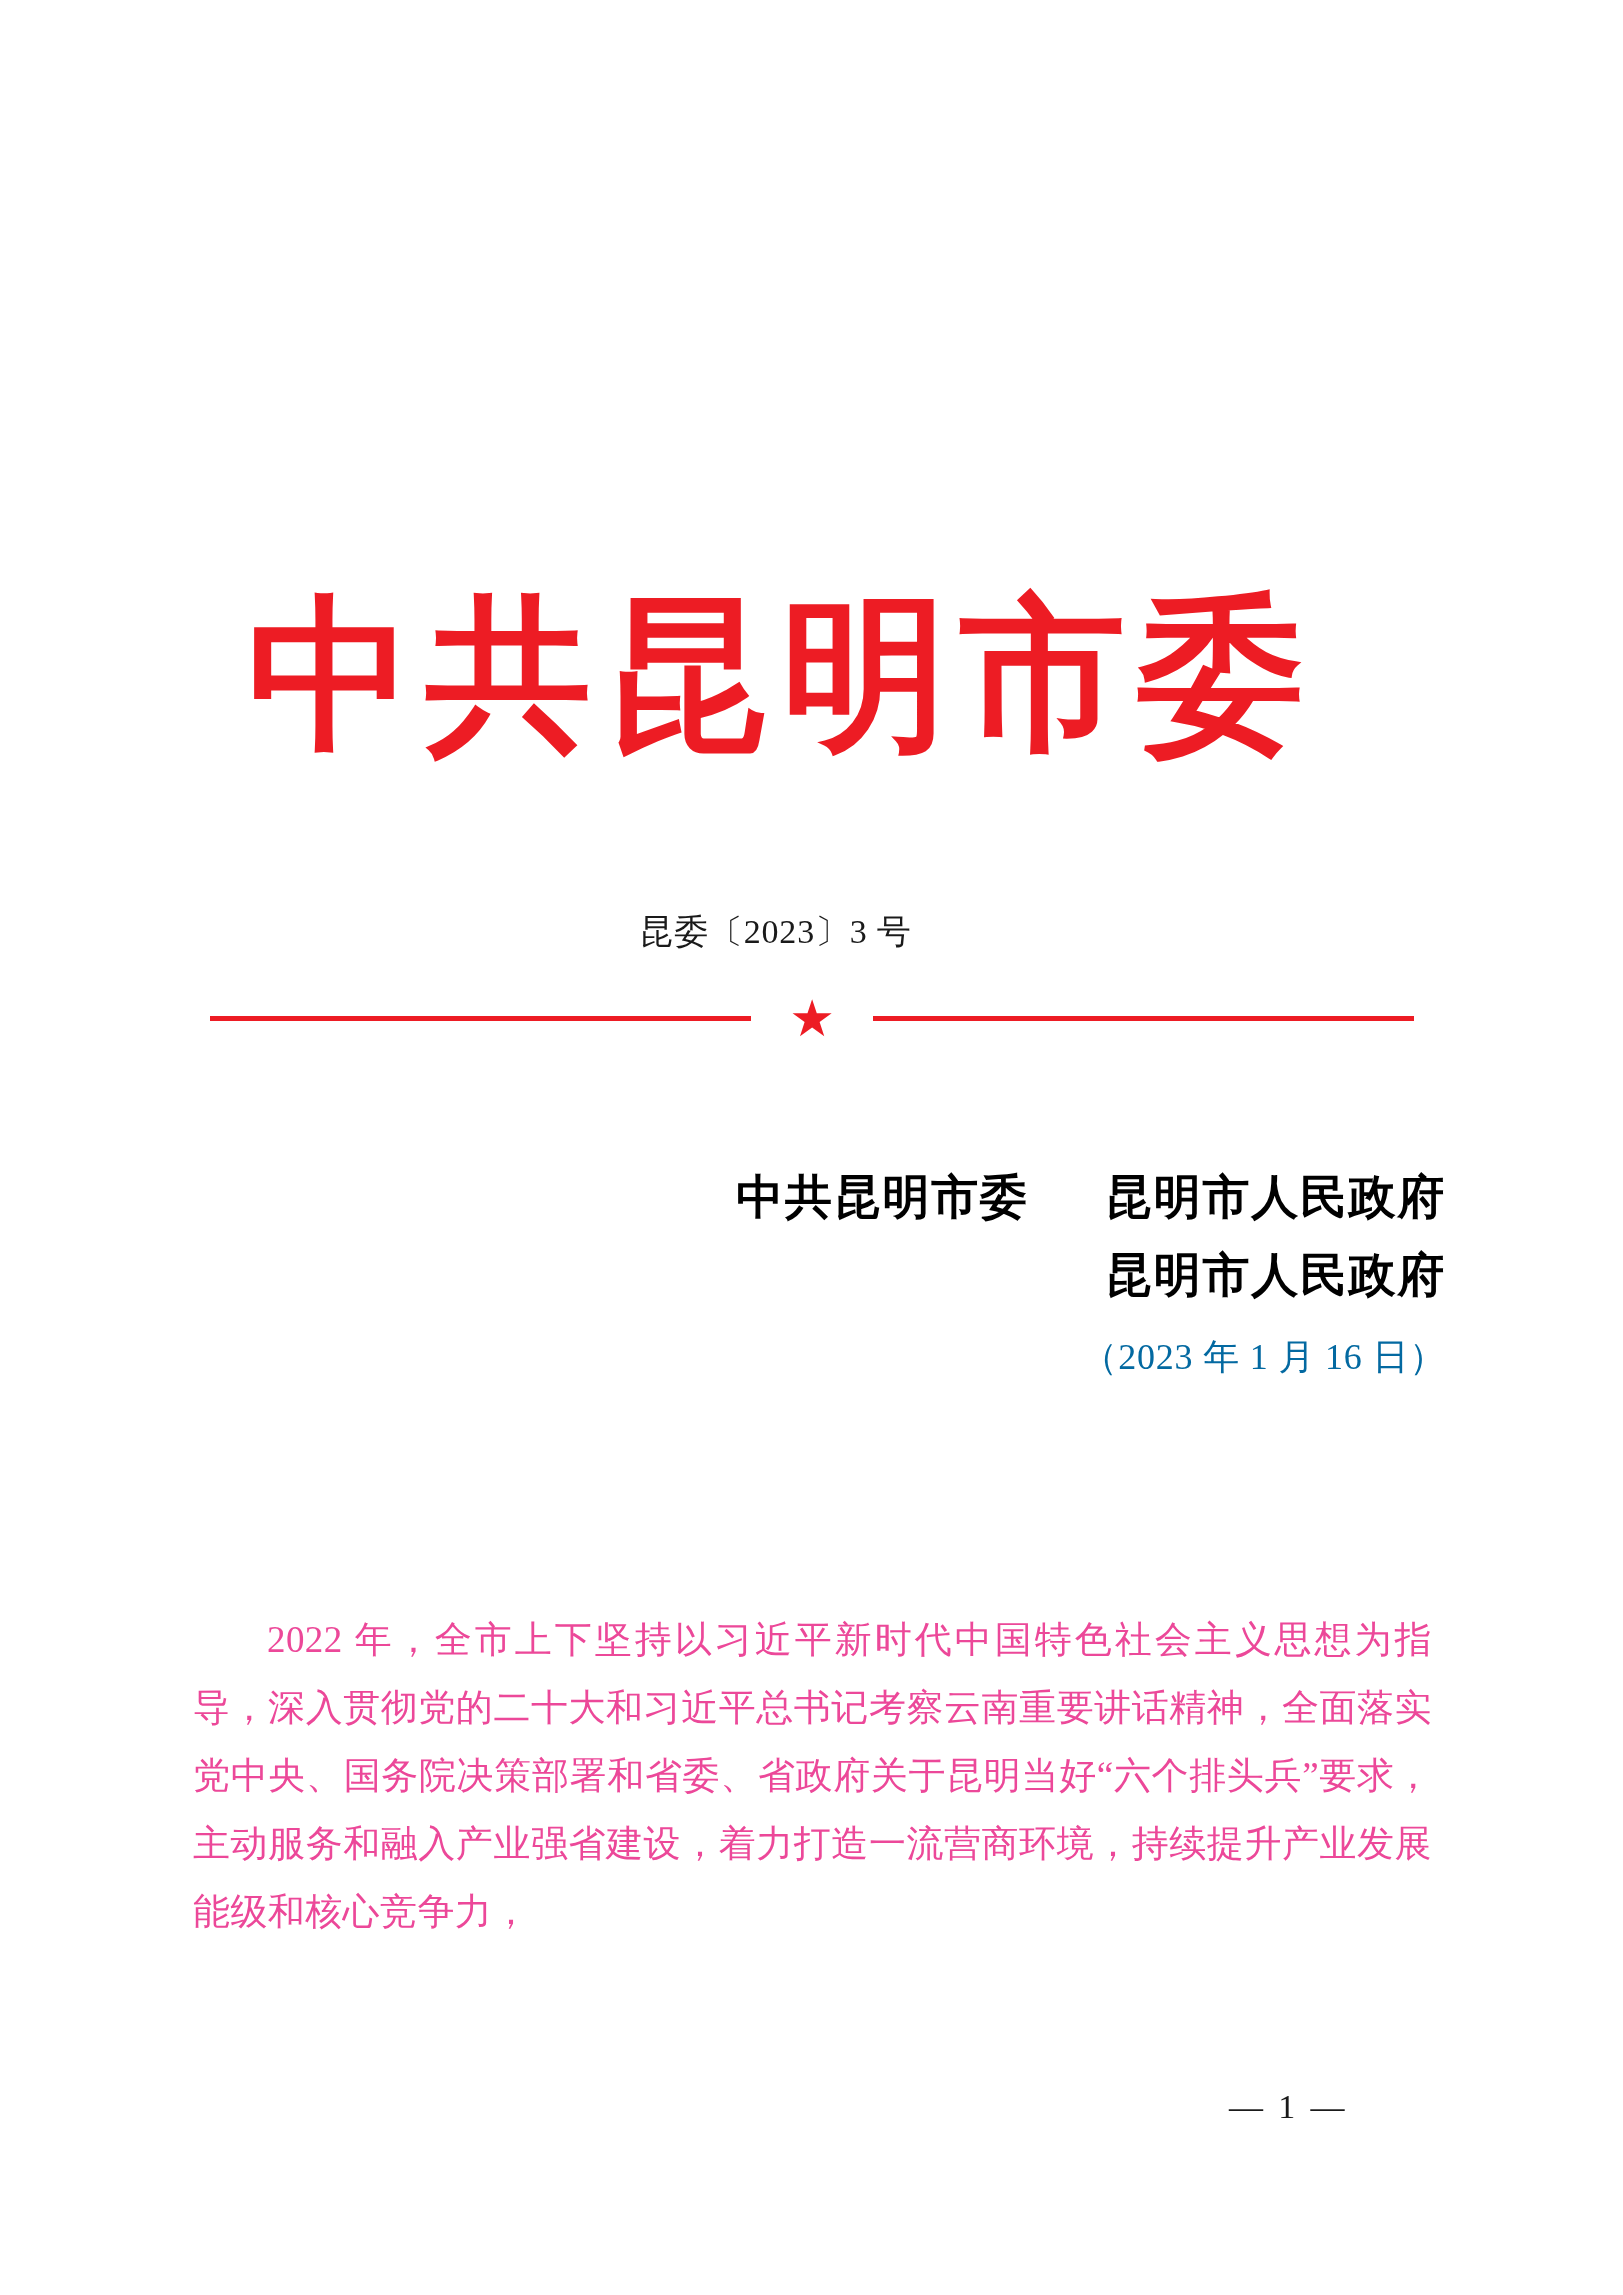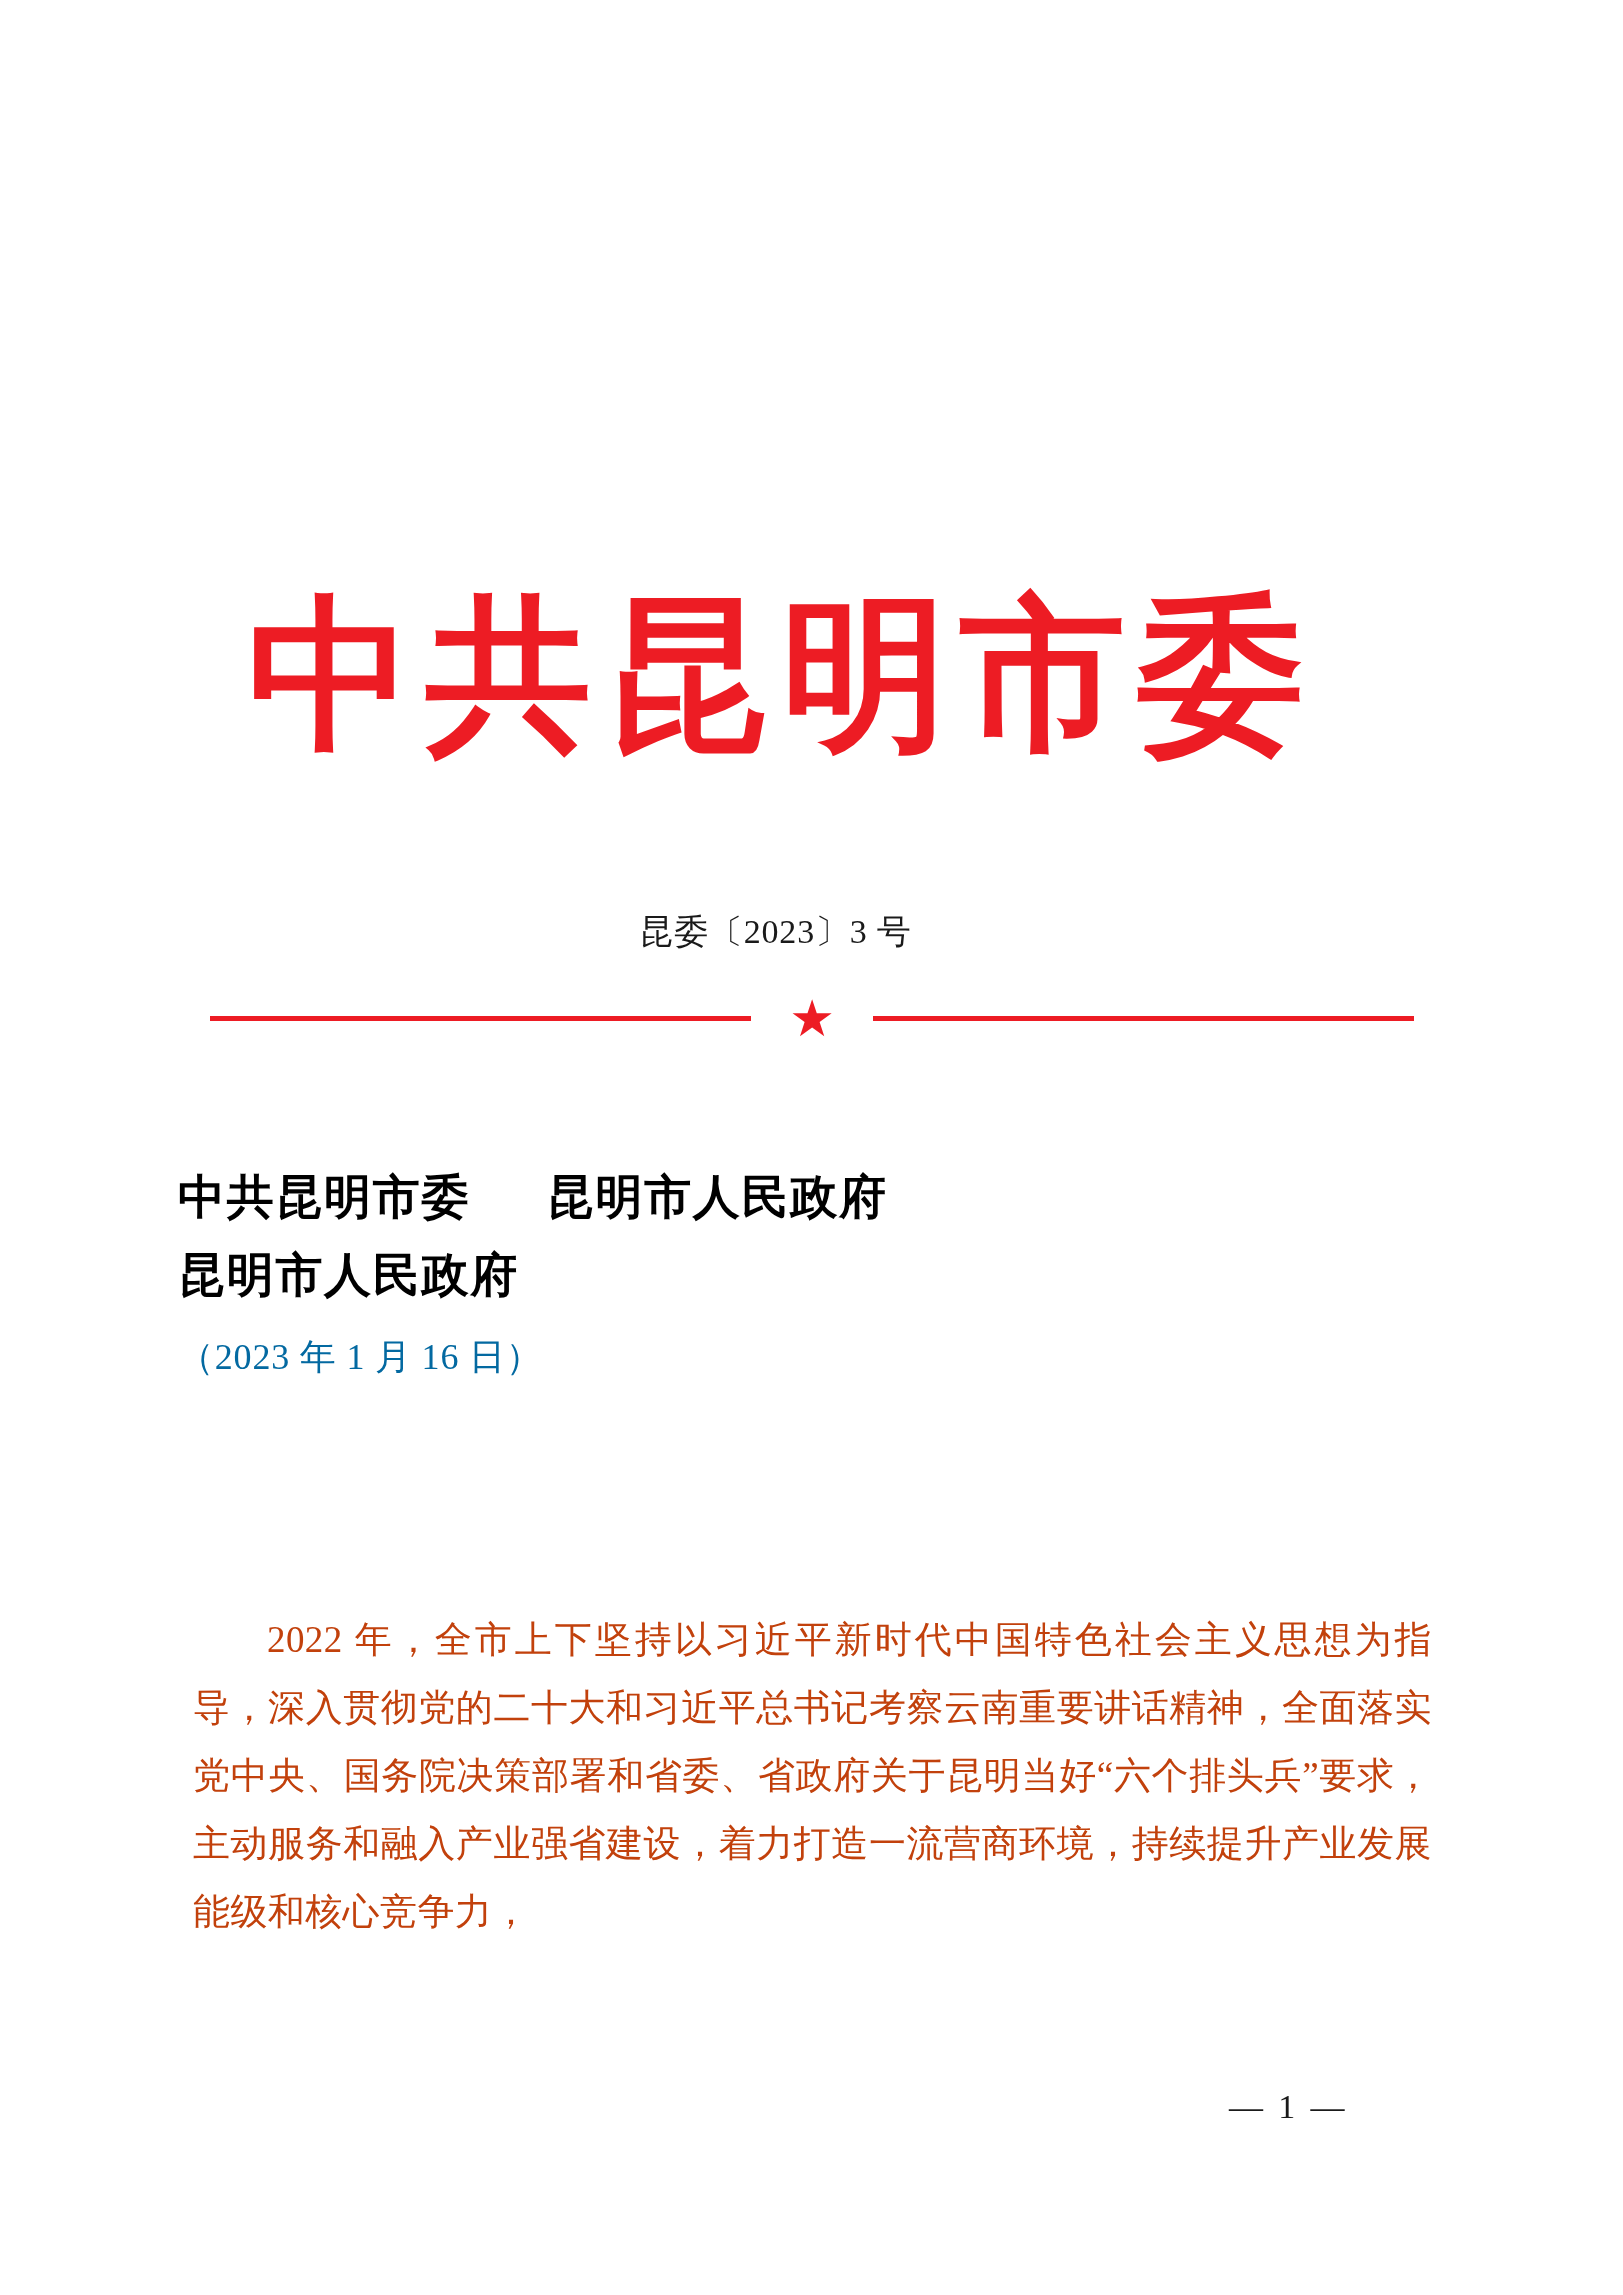--- a/index.html
+++ b/index.html
@@ -73,21 +73,21 @@
     font-size: 51px;
     line-height: 34px;
   }
 
   
   .title-block {
     position: absolute;
     top: 1158px;
     left: 178px;
     width: 1268px;
-    text-align: left;
+    text-align: right;
   }
   .title-line {
     font-family: "Liberation Sans", sans-serif;
     font-weight: bold;
     font-size: 47px;
     line-height: 78px;
     color: #000000;
     letter-spacing: 1.7px;
     white-space: nowrap;
   }
@@ -104,21 +104,21 @@
 
   
   .body-text {
     position: absolute;
     top: 1606px;
     left: 193px;
     width: 1239px;
     font-family: "Liberation Serif", serif;
     font-size: 37px;
     line-height: 68px;
-    color: #c2410c;
+    color: #ec4899;
     text-align: justify;
     text-justify: inter-ideograph;
     letter-spacing: 0.4px;
   }
   .body-text p {
     margin: 0;
     text-indent: 2em;
   }
 
   

